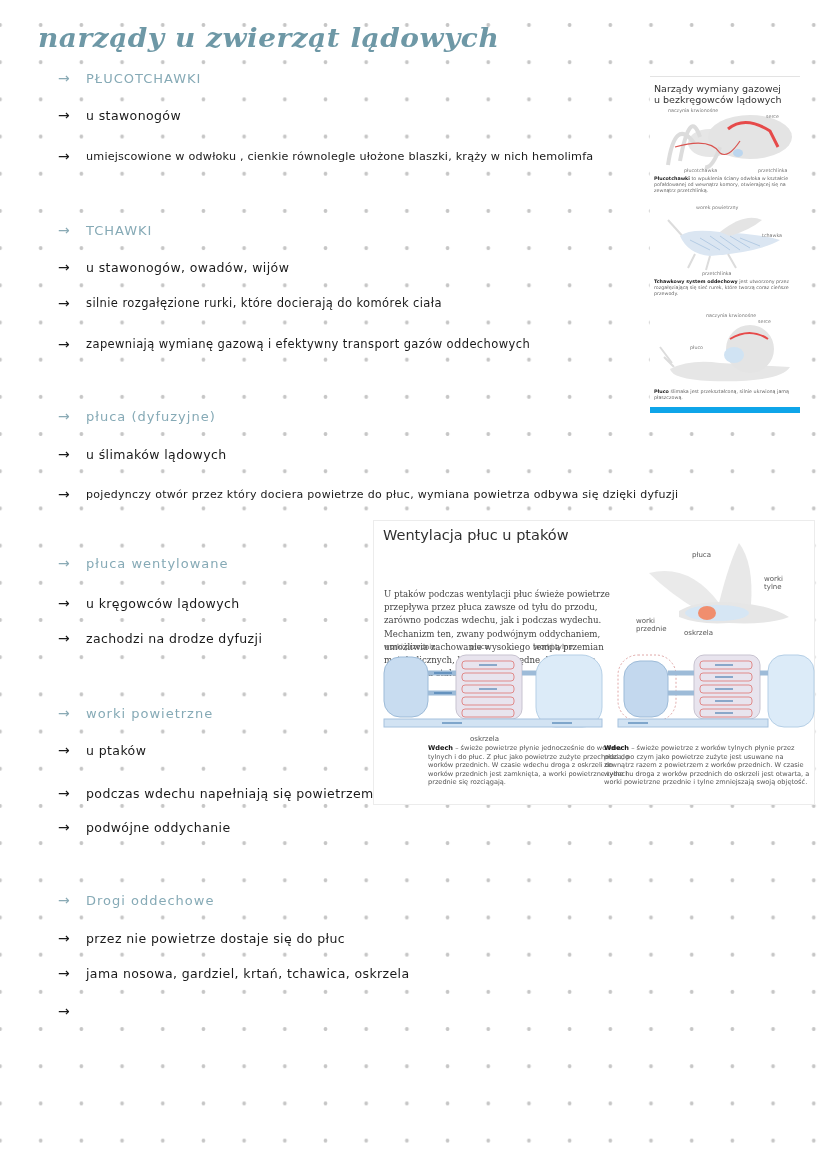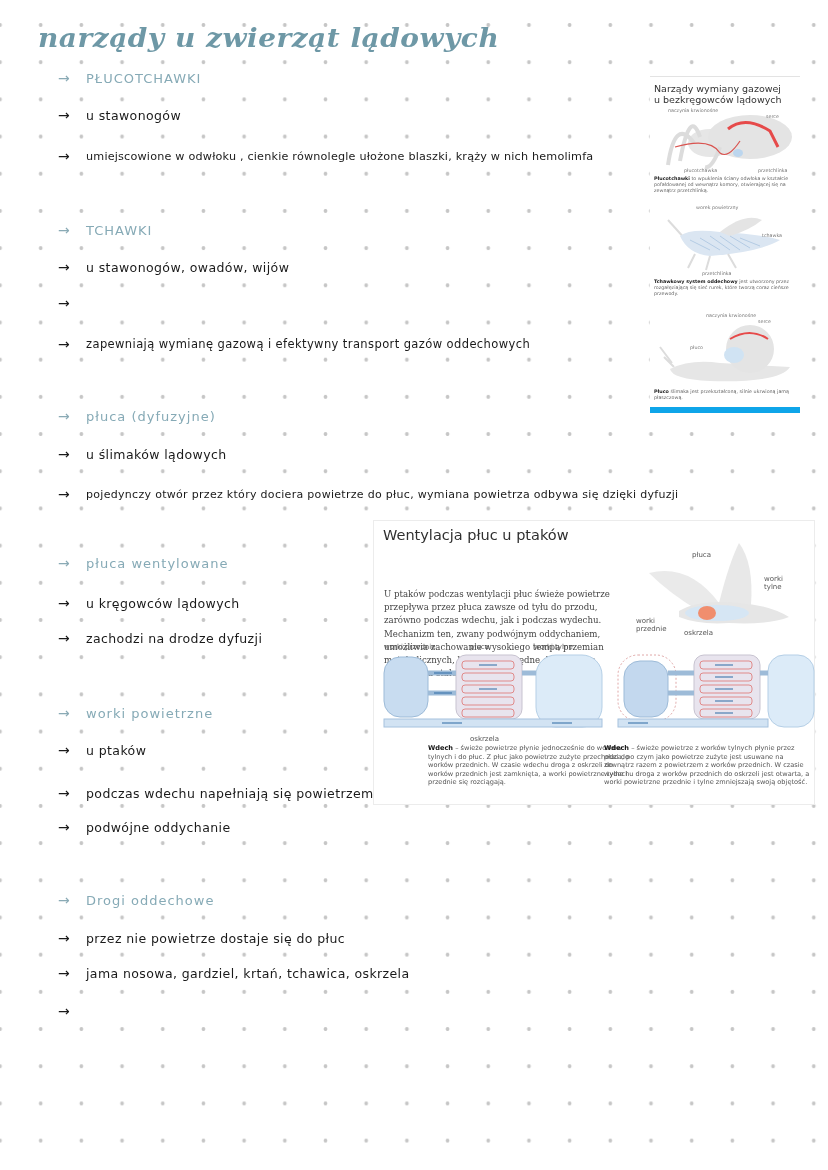--- a/index.html
+++ b/index.html
@@ -70,20 +70,21 @@
 <div class="row" style="left:58px;top:222px;">
   <span class="arrow head">→</span>
   <span class="heading-text">TCHAWKI</span>
 </div>
 <div class="row" style="left:58px;top:259px;">
   <span class="arrow">→</span>
   <span class="note-text">u stawonogów, owadów, wijów</span>
 </div>
 <div class="row" style="left:58px;top:295px;">
   <span class="arrow">→</span>
+  <span class="note-text" style="font-size:11.5px;">silnie rozgałęzione rurki, które docierają do komórek ciała</span>
 </div>
 <div class="row" style="left:58px;top:336px;">
   <span class="arrow">→</span>
   <span class="note-text" style="font-size:11.5px;">zapewniają wymianę gazową i efektywny transport gazów oddechowych</span>
 </div>
 
 <div class="row" style="left:58px;top:408px;">
   <span class="arrow head">→</span>
   <span class="heading-text">płuca (dyfuzyjne)</span>
 </div>

